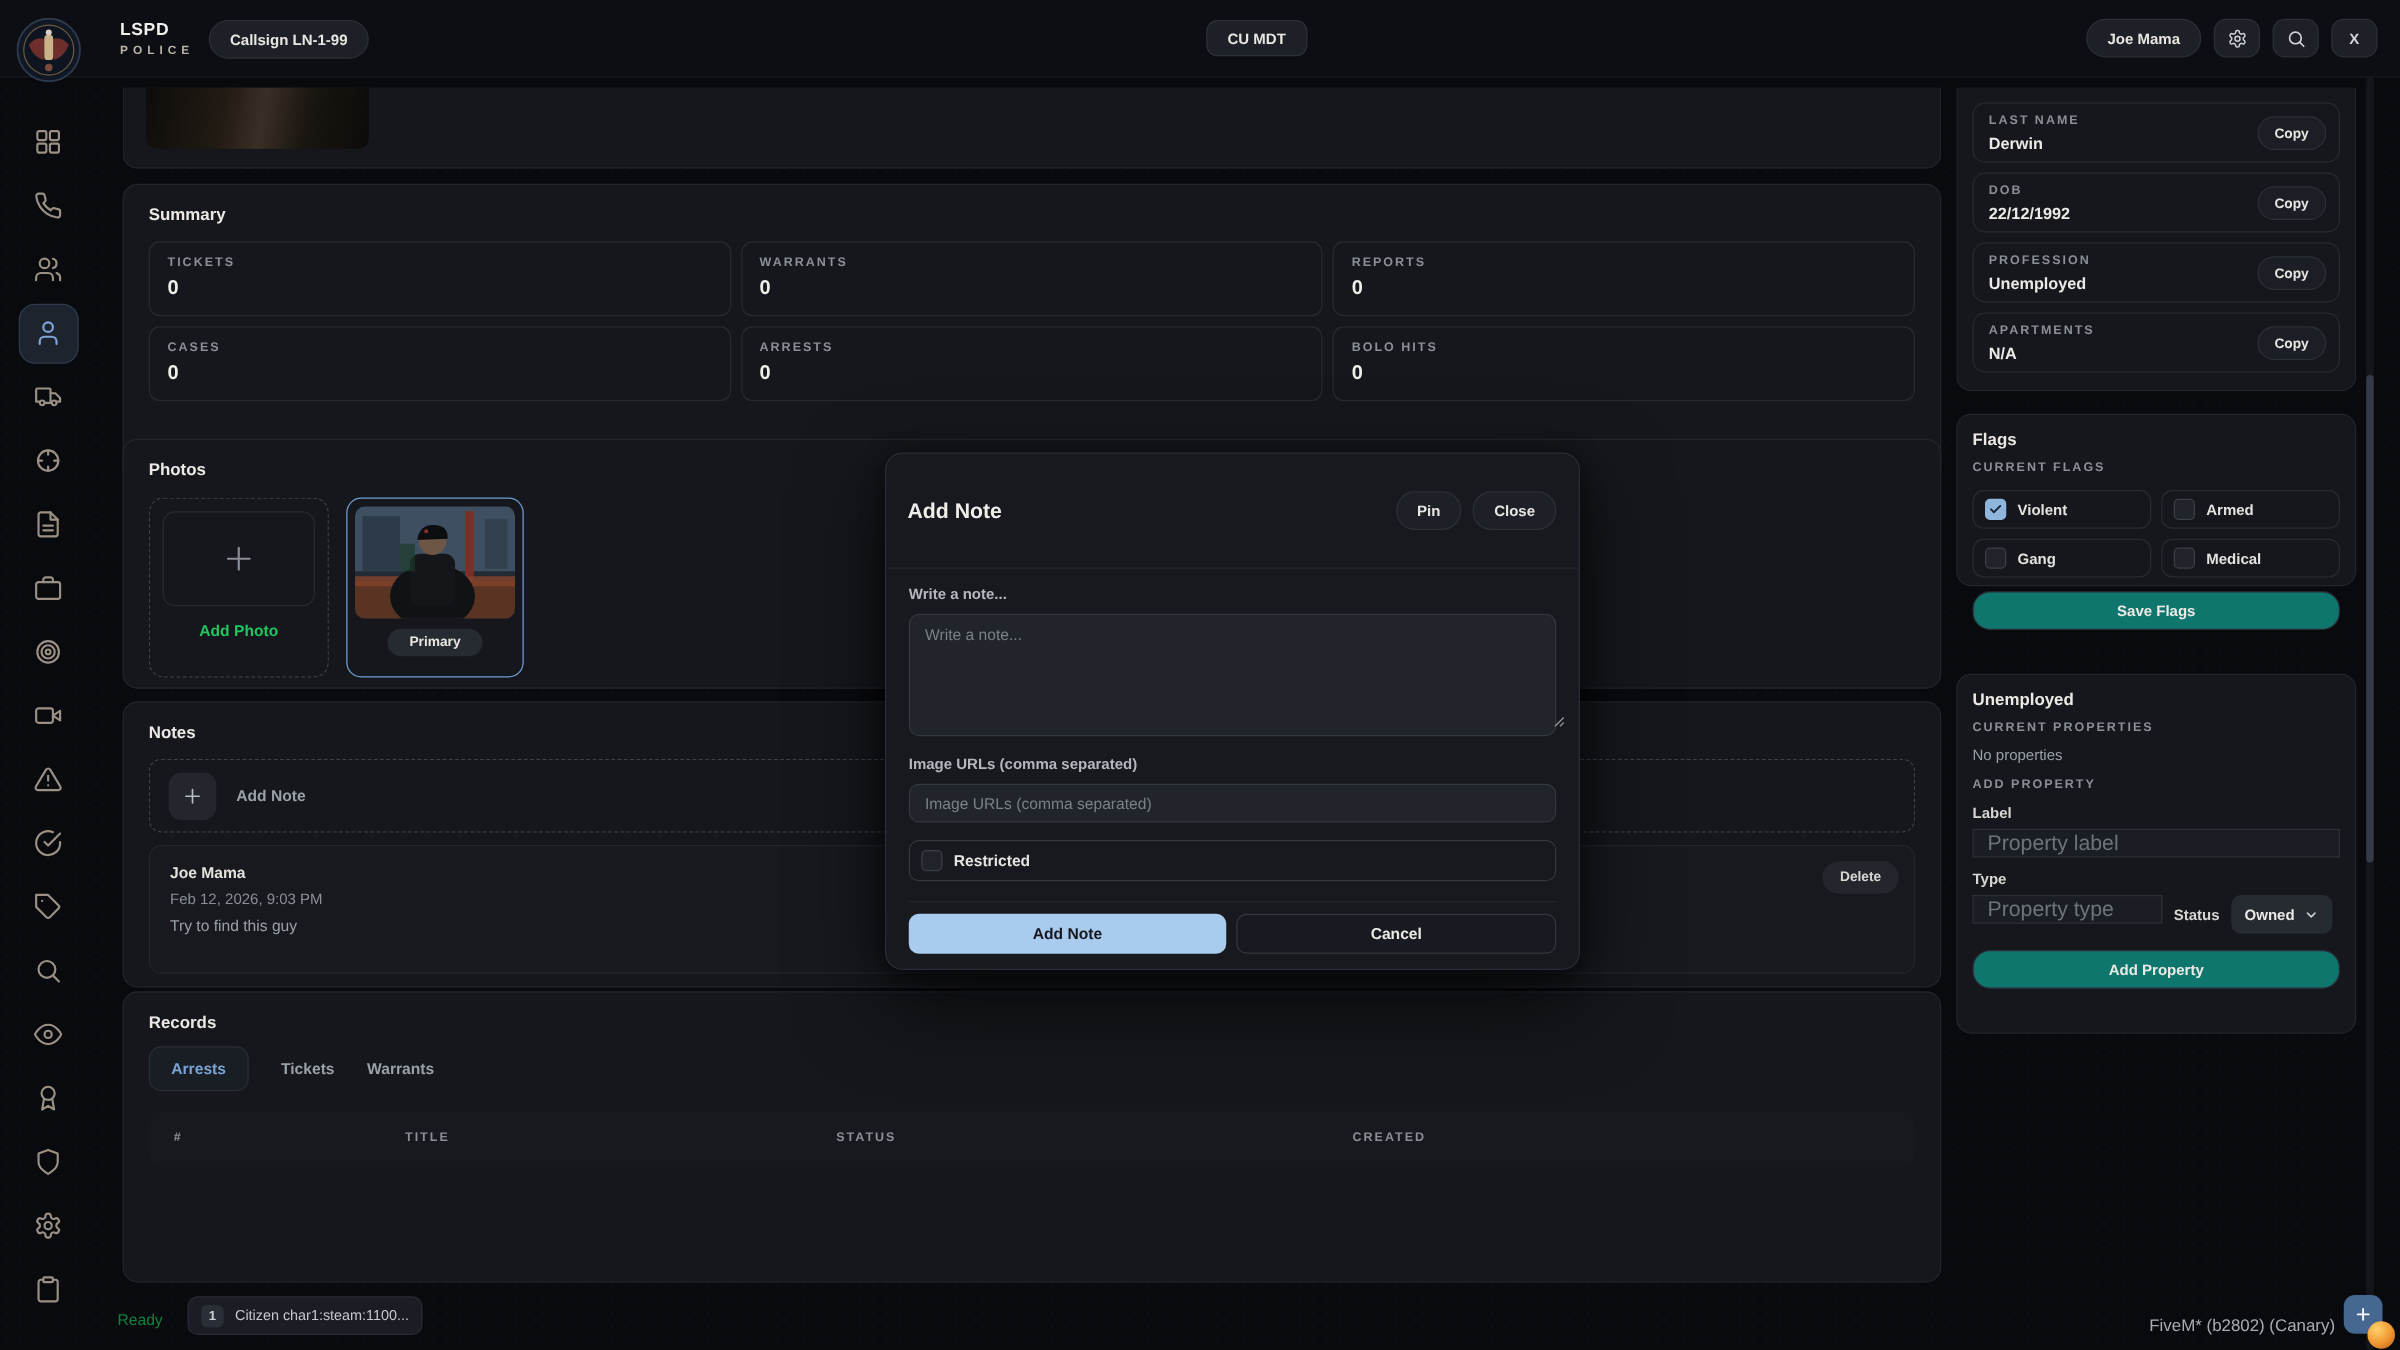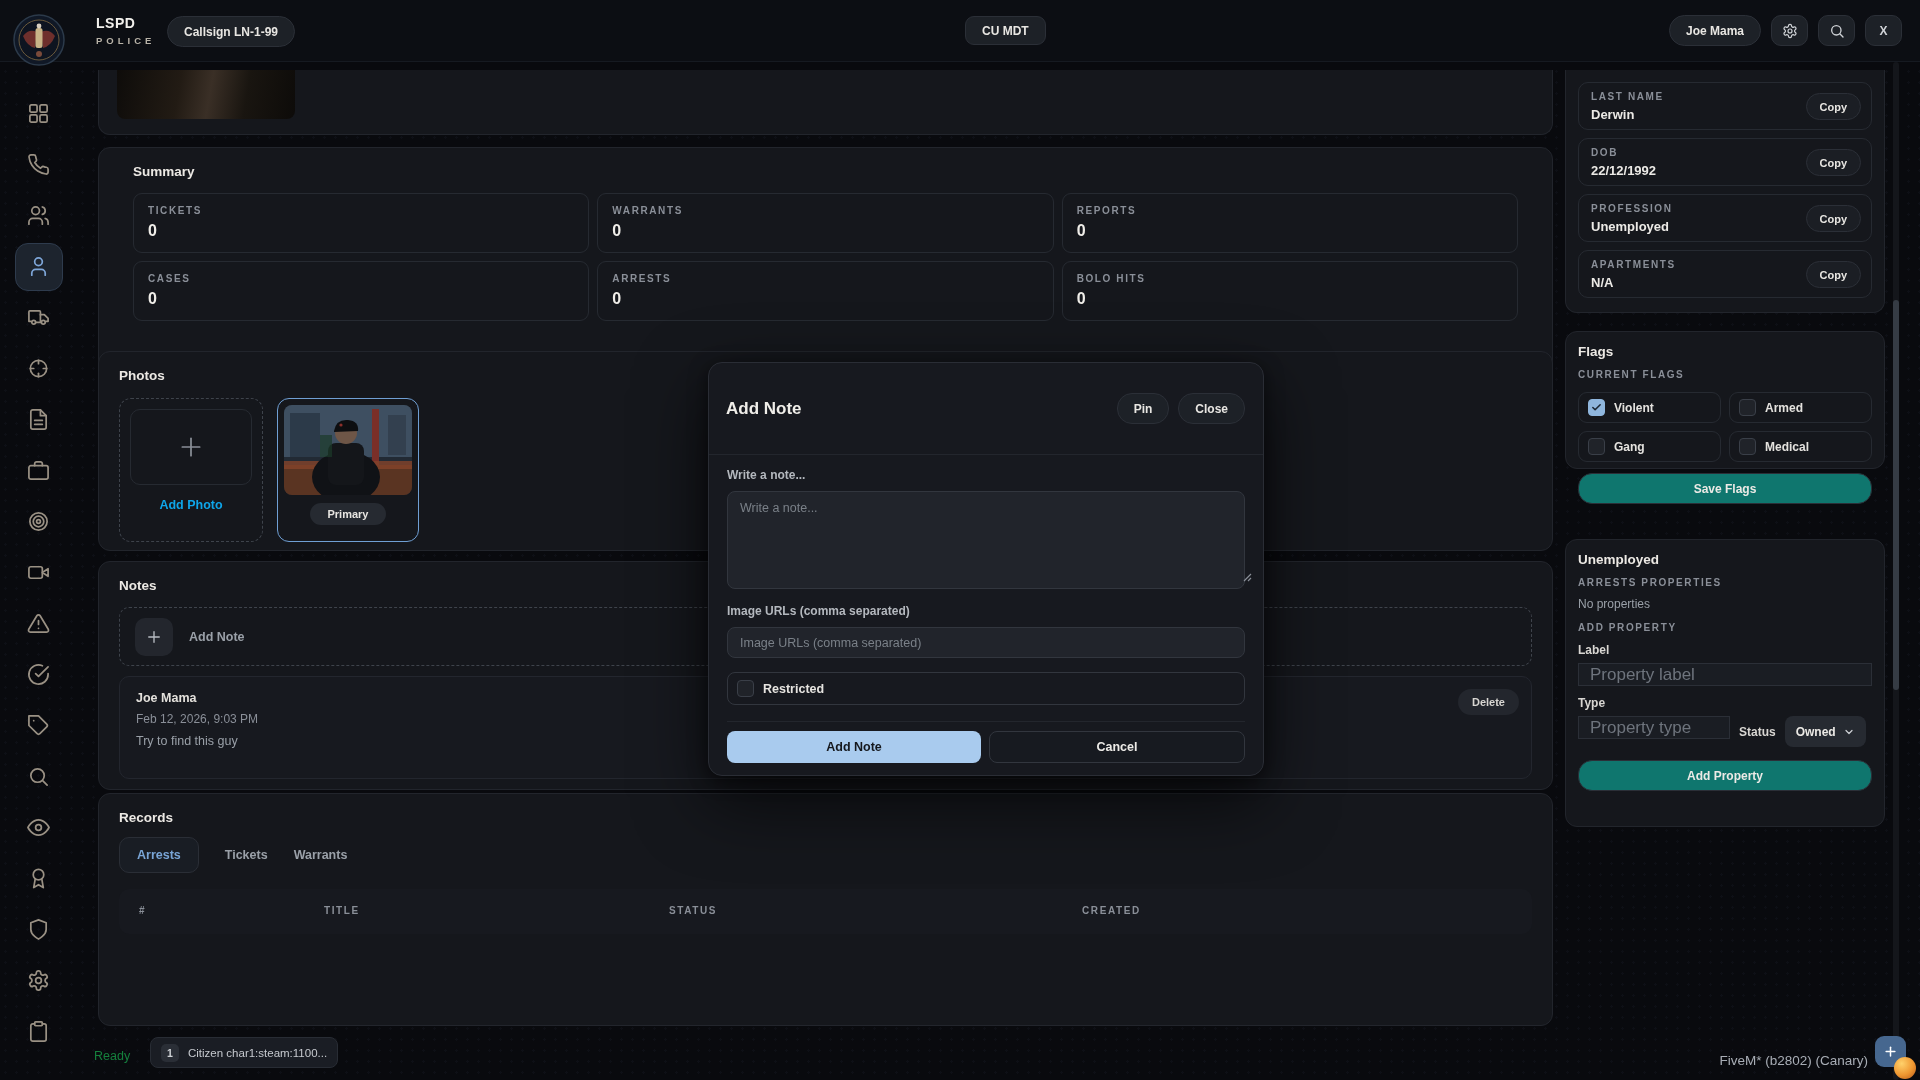--- a/index.html
+++ b/index.html
@@ -36,30 +36,30 @@
 
   
   .card { position:absolute; background:#15171c; border:1px solid #22252c; border-radius:12px; }
   .card-title { font-size:13.5px; font-weight:700; color:#ece9e4; }
   .mini-label { font-size:10px; font-weight:700; letter-spacing:1.6px; color:#8a8f98; }
 
   
   .scroll-card { left:98px; top:70px; width:1455px; height:65px; border-top:none; border-radius:0 0 12px 12px; overflow:hidden; }
   .scroll-photo { position:absolute; left:18px; top:0; width:178px; height:49px; border-radius:0 0 8px 8px; background:linear-gradient(100deg,#0e0c0a 0%,#221b14 35%,#3a2f26 52%,#191510 72%,#0d0b09 100%); }
 
-  .summary-card { left:98px; top:147px; width:1455px; height:239px; padding:16px 34px; }
+  .summary-card { left:98px; top:147px; width:1455px; height:239px; padding:16px 20px; }
   .stat-grid { display:grid; grid-template-columns:1fr 1fr 1fr; gap:8px; margin-top:14px; }
   .stat { border:1px solid #262a31; border-radius:9px; height:60px; padding:11px 14px; }
   .stat-value { font-size:16px; font-weight:700; color:#f0eee9; margin-top:6px; }
 
   .photos-card { left:98px; top:351px; width:1455px; height:200px; padding:16px 20px; }
   .photos-row { display:flex; gap:14px; margin-top:15px; align-items:flex-start; }
   .add-photo { width:144px; height:144px; border:1.5px dashed #3e434b; border-radius:12px; padding:10px; text-align:center; }
   .add-photo-inner { height:76px; border:1px solid #262a31; border-radius:10px; display:flex; align-items:center; justify-content:center; color:#8a8f98; }
-  .add-photo-label { margin-top:13px; font-size:12.5px; font-weight:600; color:#0ea5e9; }
+  .add-photo-label { margin-top:13px; font-size:12.5px; font-weight:600; color:#22c55e; }
   .primary-card { width:142px; height:144px; border:1.5px solid #6f9fd4; border-radius:12px; padding:6px; text-align:center; }
   .primary-photo { width:100%; height:90px; border-radius:8px; overflow:hidden; display:block; }
   .primary-pill { display:inline-flex; align-items:center; justify-content:center; margin-top:8px; height:22px; padding:0 18px; background:#262a31; border-radius:11px; font-size:11px; font-weight:700; color:#e8e6e2; }
 
   .notes-card { left:98px; top:561px; width:1455px; height:229px; padding:16px 20px; }
   .add-note-row { margin-top:14px; height:59px; border:1.5px dashed #3e434b; border-radius:10px; display:flex; align-items:center; gap:16px; padding:0 15px; }
   .plus-btn { width:38px; height:38px; background:#23262d; border-radius:10px; display:flex; align-items:center; justify-content:center; color:#b8bcc2; }
   .add-note-label { font-size:12.5px; font-weight:600; color:#9aa0a8; }
   .note-item { position:relative; margin-top:10px; height:103px; background:#17191f; border:1px solid #23262e; border-radius:10px; padding:14px 16px; }
   .note-author { font-size:12.5px; font-weight:700; color:#e4e1dc; }
@@ -469,21 +469,21 @@
       <div class="flagbox">
         <span class="cb"></span>
         <span class="flag-label">Medical</span>
       </div>
     </div>
     <div class="wide-btn">Save Flags</div>
   </div>
 
   <div class="card props-card">
     <div class="card-title">Unemployed</div>
-    <div class="mini-label" style="margin-top:10px;">ARRESTS PROPERTIES</div>
+    <div class="mini-label" style="margin-top:10px;">CURRENT PROPERTIES</div>
     <div class="sub-text" style="margin-top:9px;">No properties</div>
     <div class="mini-label" style="margin-top:11px;">ADD PROPERTY</div>
     <div class="inline-label" style="margin-top:10px;">Label</div>
     <input class="input" style="margin-top: 6px;" type="text" placeholder="Property label">
     <div class="inline-label" style="margin-top:10px;">Type</div>
     <div class="type-row">
       <input class="input" style="width: 152px;" type="text" placeholder="Property type">
       <span class="inline-label" style="align-self:center;">Status</span>
       <div class="select-pill">
         <span>Owned</span>

